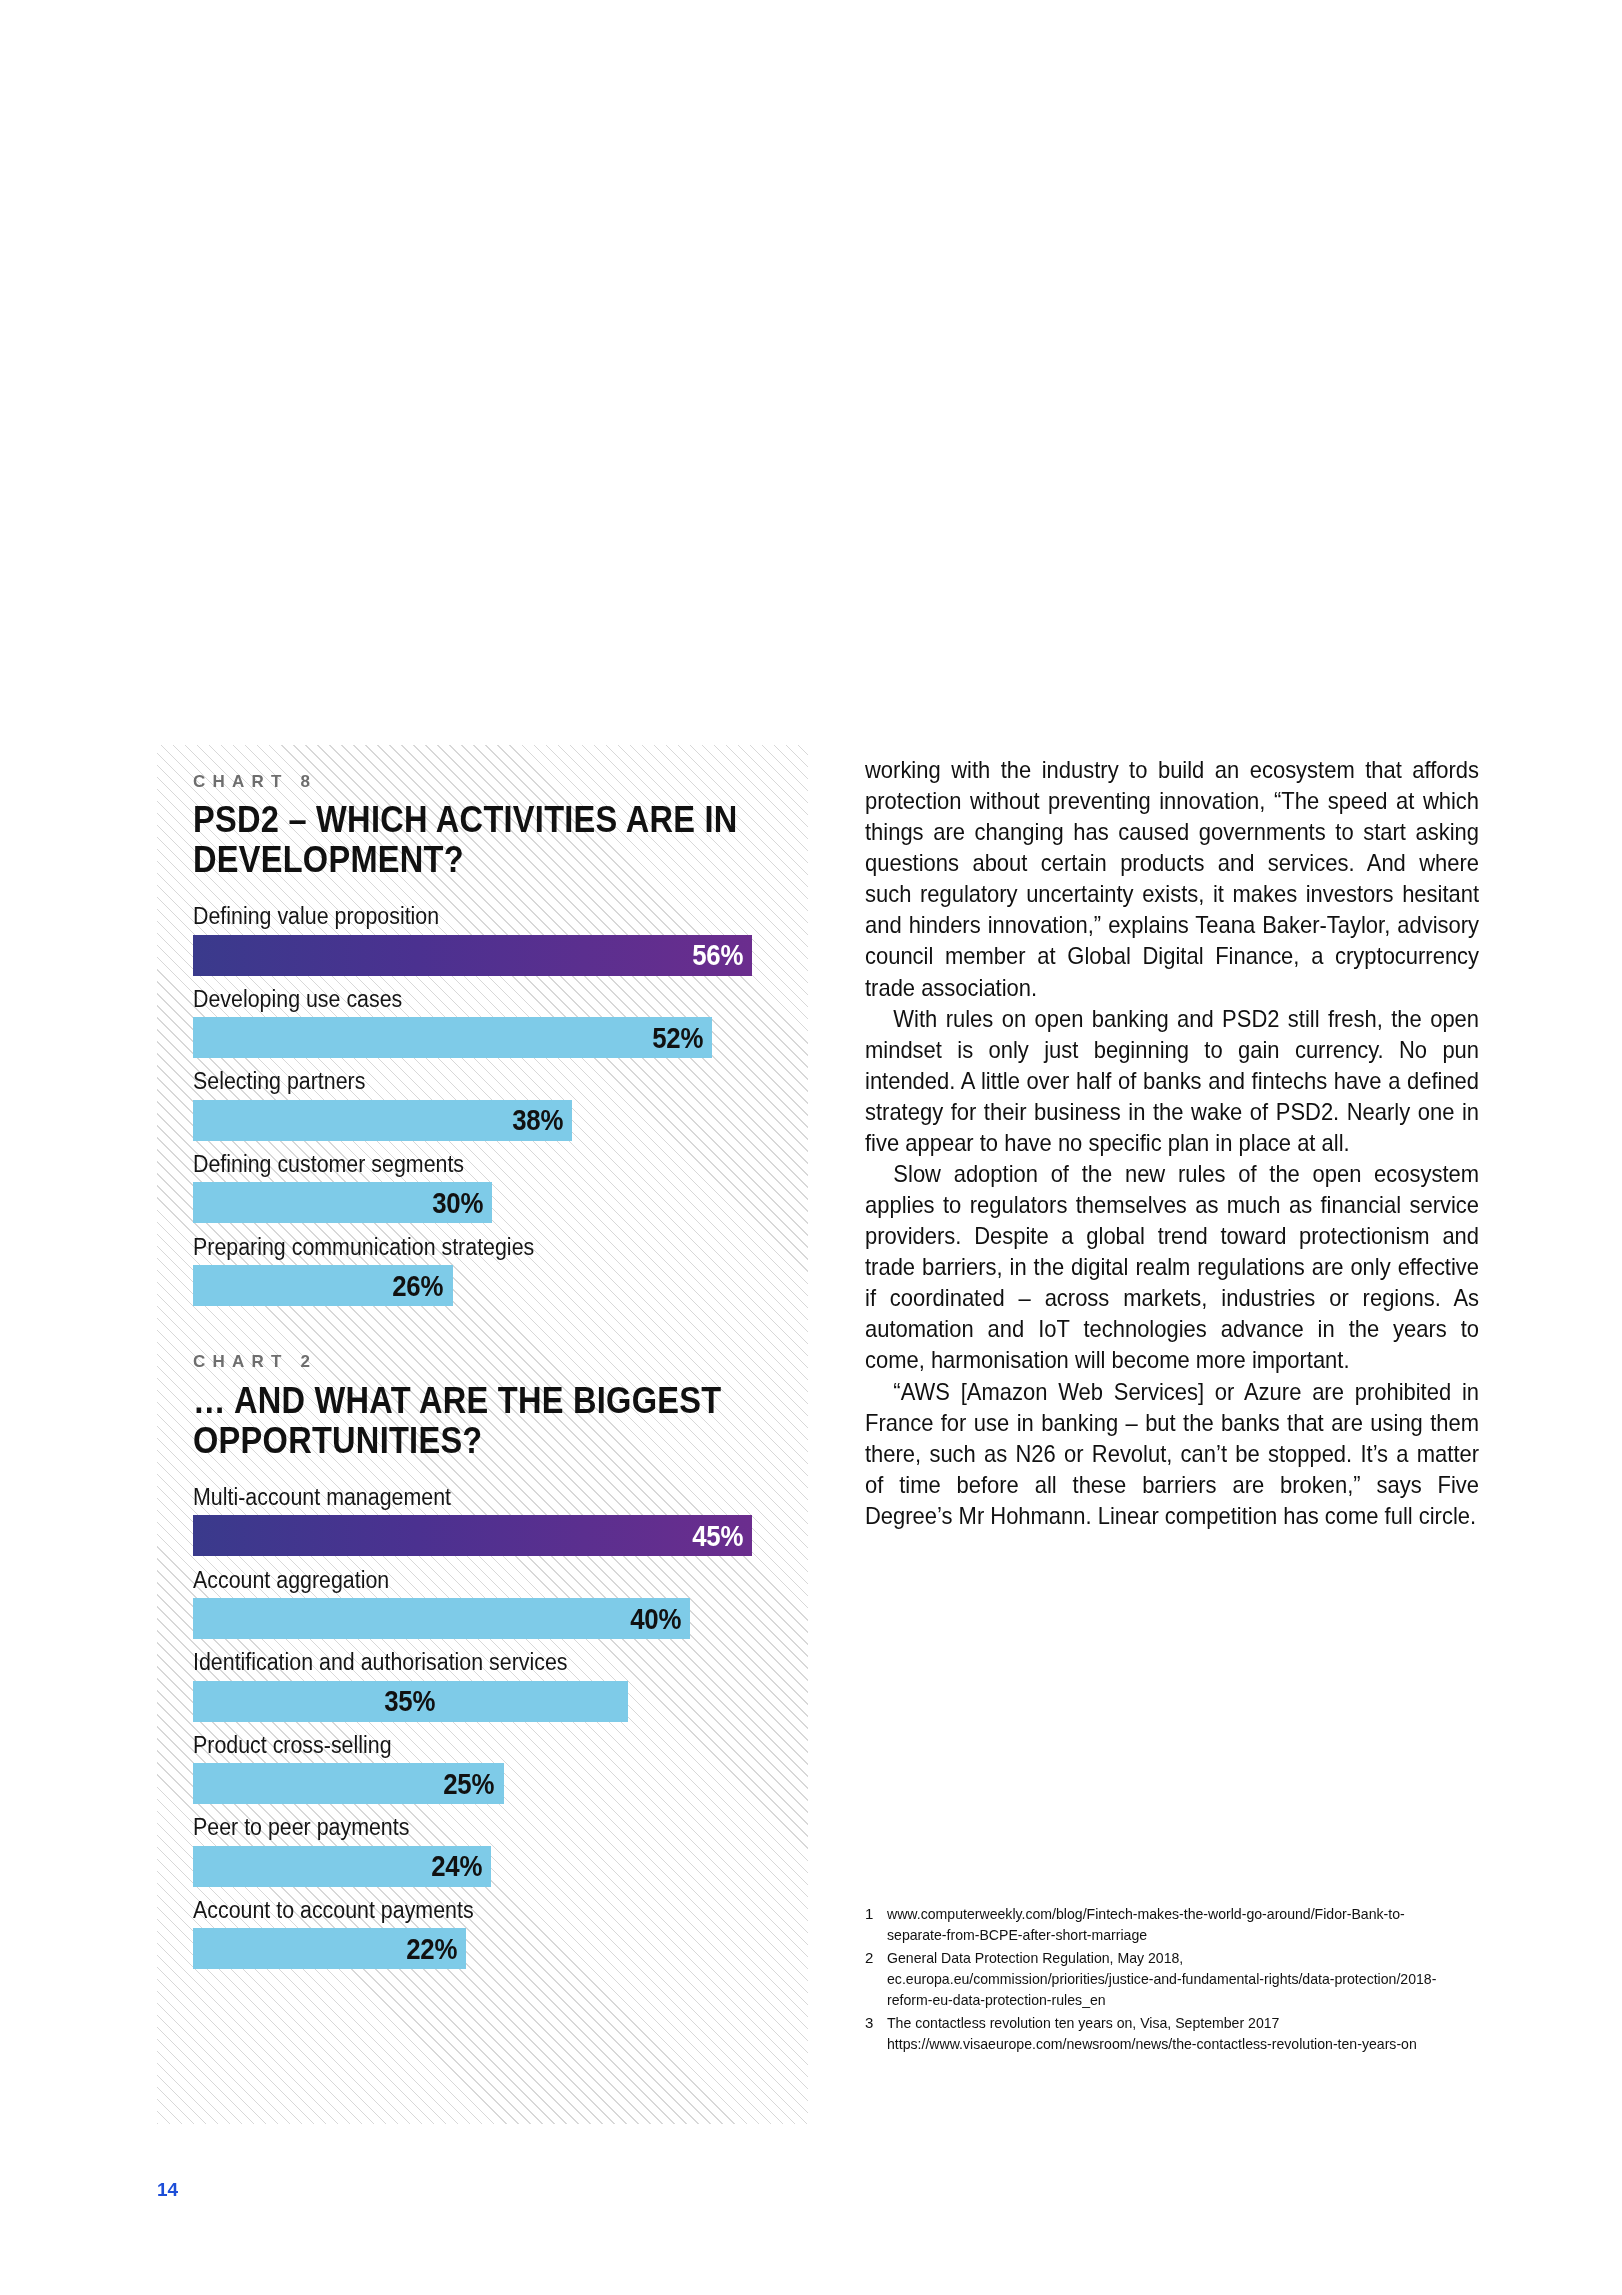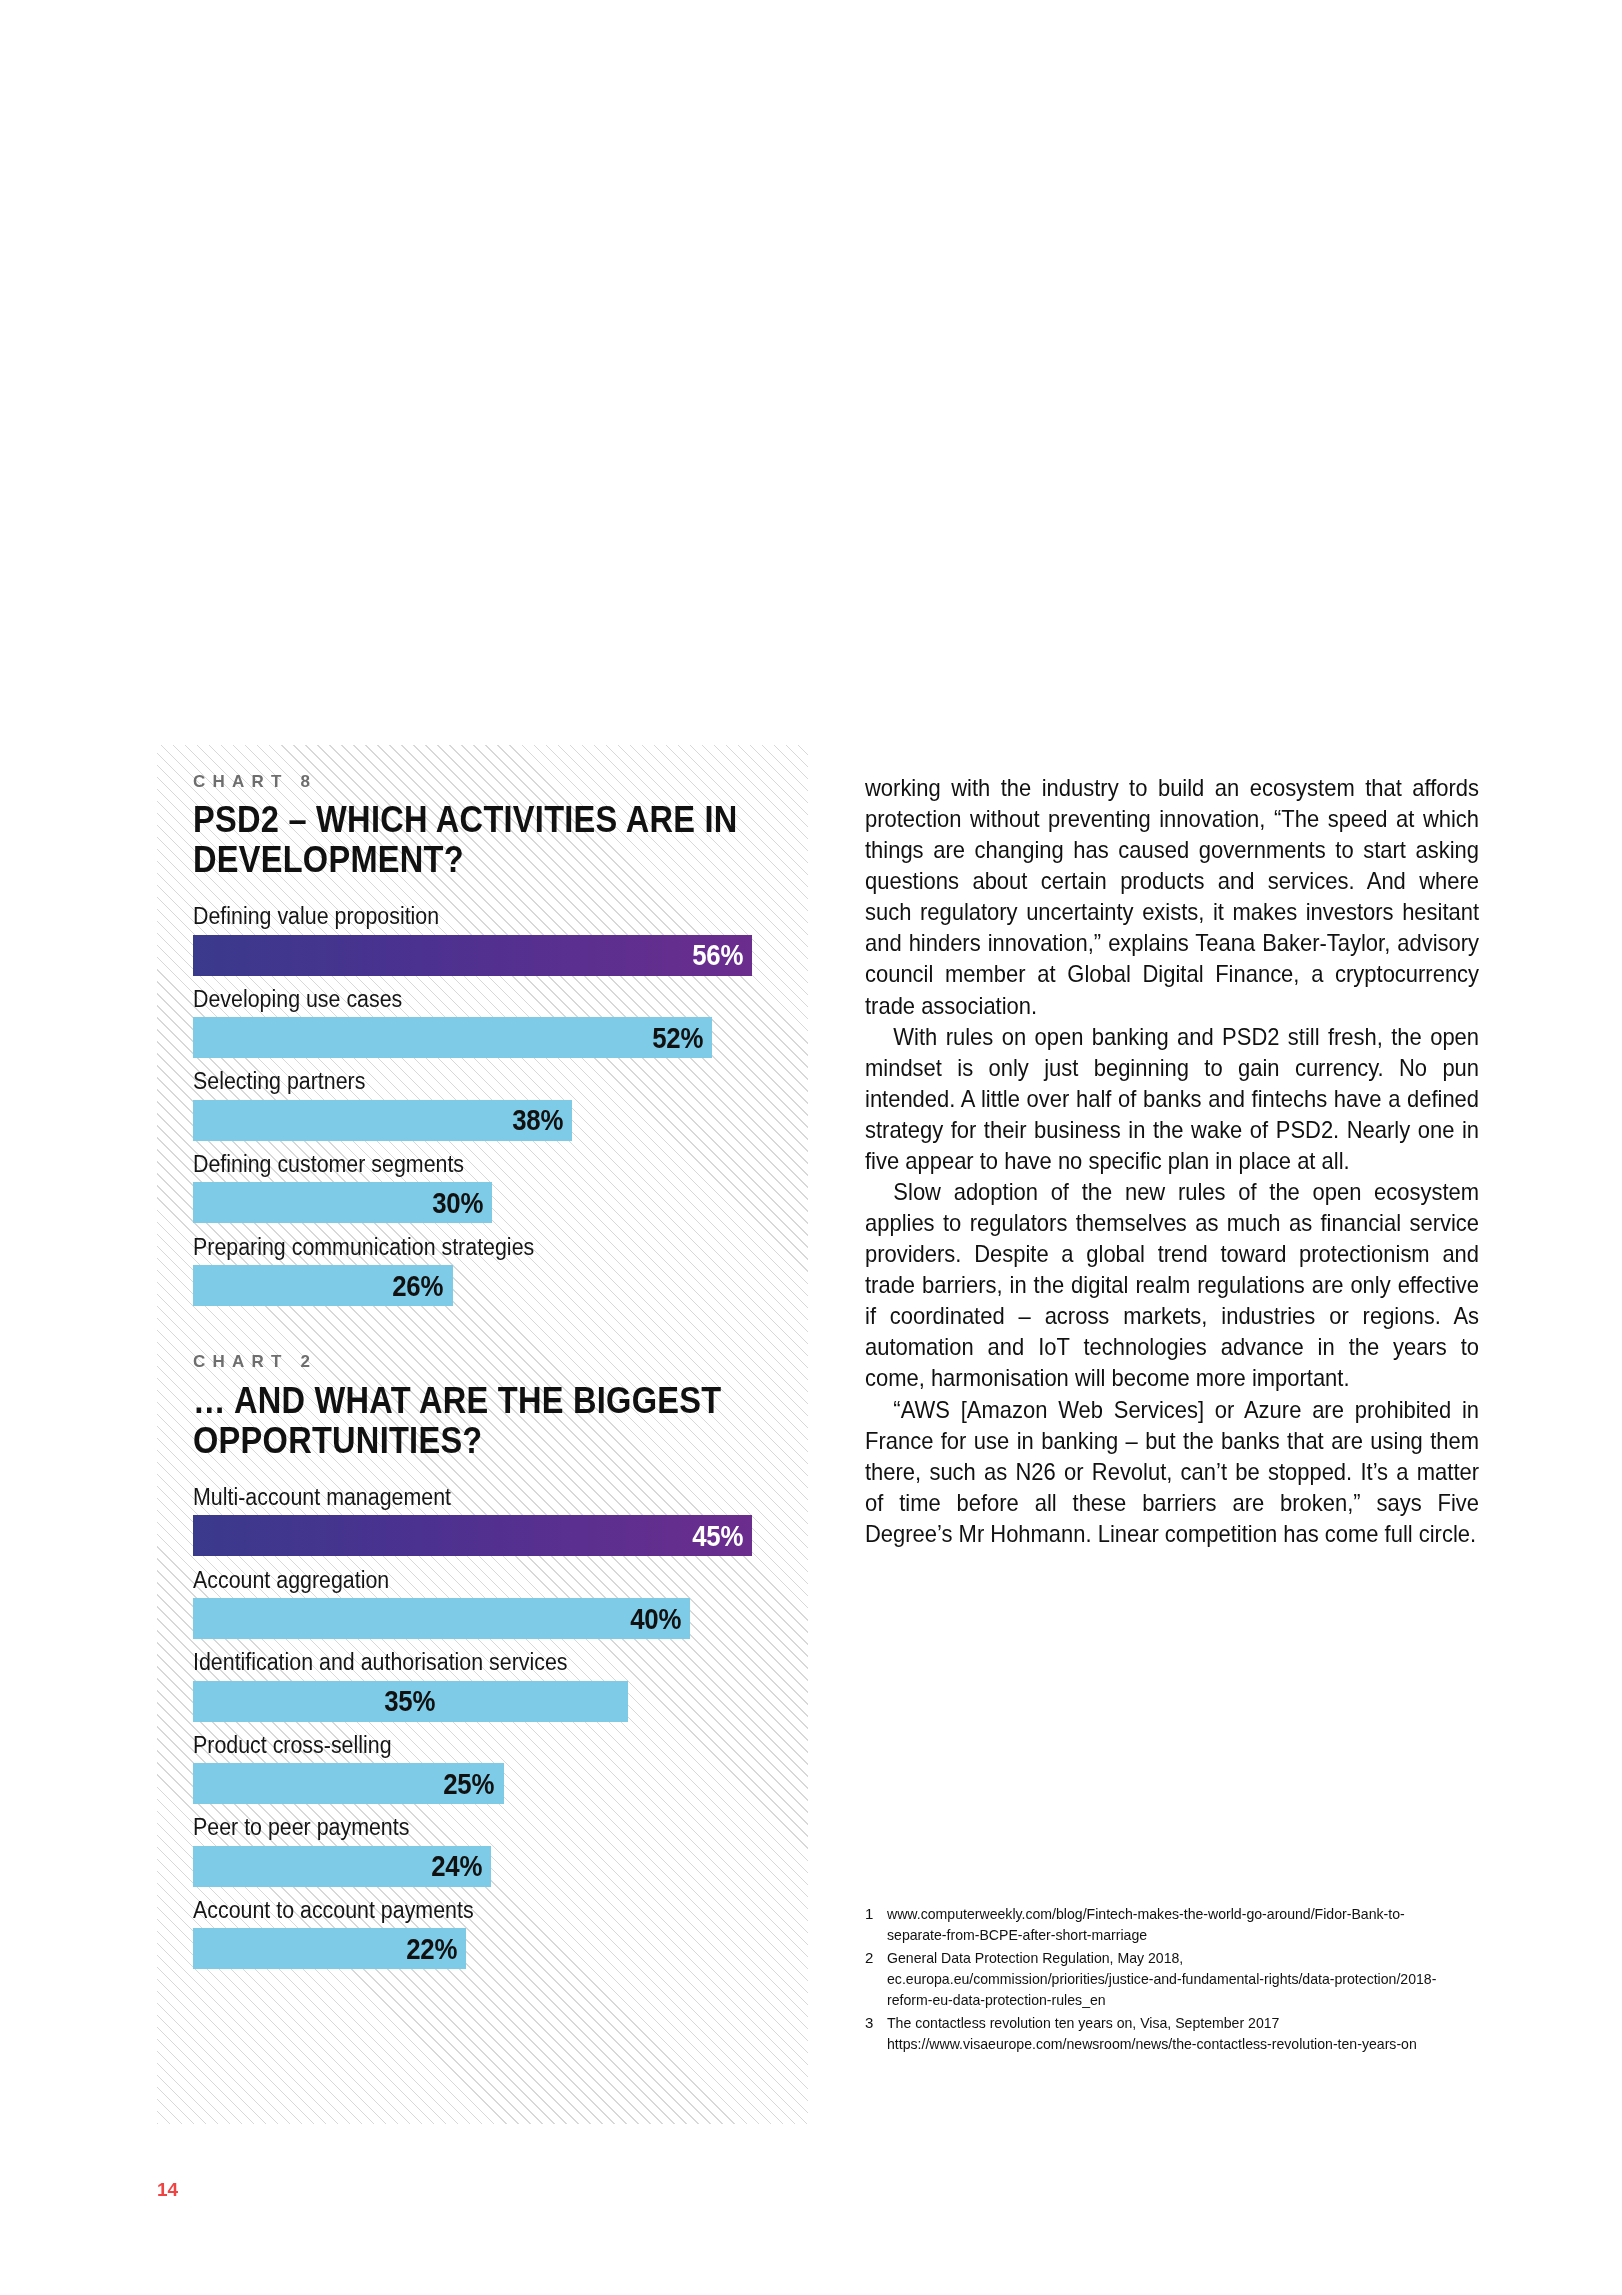--- a/index.html
+++ b/index.html
@@ -115,21 +115,21 @@
     white-space: nowrap;
   }
   .bar-fill.highlight .bar-value { color: #ffffff; }
 
   .chart-gap { height: 38px; }
 
   
   #text-column {
     position: absolute;
     left: 865px;
-    top: 772px;
+    top: 754px;
     width: 614px;
   }
   #text-column p.body {
     font-family: "Liberation Sans", sans-serif;
     font-size: 24px;
     line-height: 1.295;
     color: #111111;
     text-align: justify;
     margin: 0;
     transform: scaleX(0.915);
@@ -167,21 +167,21 @@
   }
 
   
   #page-number {
     position: absolute;
     left: 157px;
     top: 2179px;
     font-family: "Liberation Sans", sans-serif;
     font-size: 19px;
     font-weight: 700;
-    color: #ef4444;
+    color: #1d4ed8;
   }
 </style>
 </head>
 <body>
 
 <div id="page">
 
   <section id="chart-panel">
     <div class="panel-inner">
 

